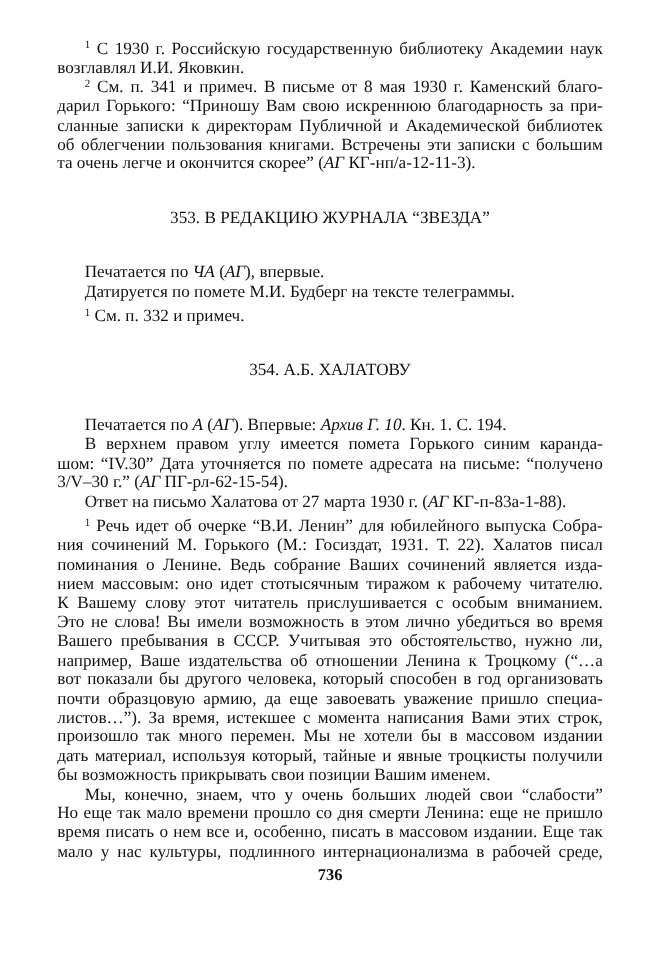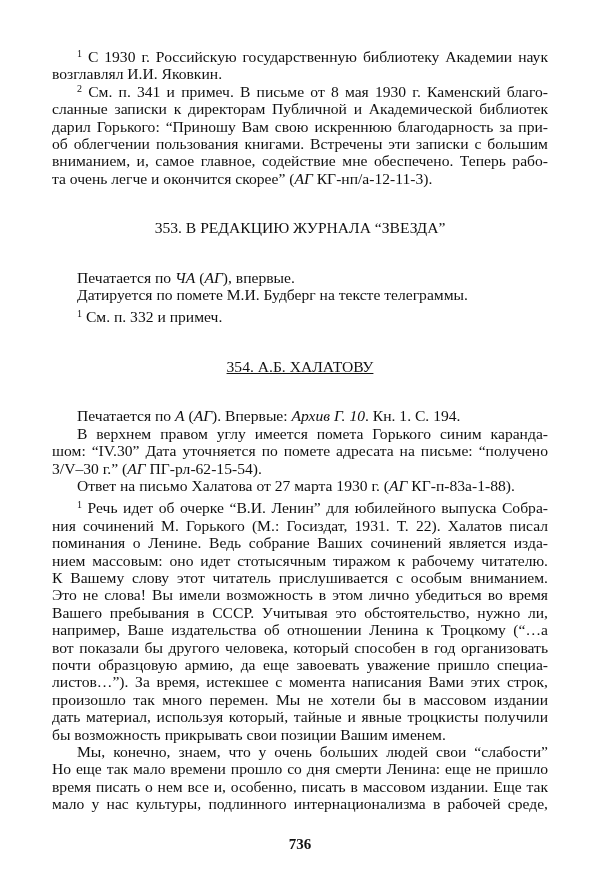--- a/index.html
+++ b/index.html
@@ -1,66 +1,65 @@
 <!DOCTYPE html>
 <html><head>
 <meta charset="utf-8">
 <style>
   html, body { margin: 0; padding: 0; background: #ffffff; }
   body { width: 600px; height: 887px; overflow: hidden; position: relative; }
   .page {
-    position: absolute; left: 52px; top: 48px; width: 496px;
+    position: absolute; left: 52px; top: 36px; width: 496px;
     font-family: "Liberation Serif", serif; font-size: 15.6px; line-height: 17.4px;
     color: #111111;
   }
   .para { margin: 0; text-align: justify; text-align-last: left; }
   .line { display: block; white-space: nowrap; text-align: justify; text-align-last: justify; }
   .line.last { text-align-last: left; }
   .indent { padding-left: 25px; }
   .sup { font-size: 10px; vertical-align: 5px; line-height: 0; }
   .heading { text-align: center; margin: 12px; }
   .gap-s { height: 5px; }
   .gap-l { height: 20px; }
   .it { font-style: italic; }
-  .pagenum { position: absolute; left: 0; top: 836px; width: 600px; text-align: center;
+  .pagenum { position: absolute; left: 0; top: 788px; width: 600px; text-align: center;
     font-family: "Liberation Serif", serif; font-weight: bold; font-size: 15px; color: #111; }
 </style>
 </head>
 <body>
 
 <div class="page">
 
   <div class="para">
     <span class="line indent"><span class="sup">1</span> <span>С 1930 г. Российскую государственную библиотеку Академии наук</span></span>
     <span class="line last">возглавлял И.И. Яковкин.</span>
   </div>
   <div class="para">
     <span class="line indent"><span class="sup">2</span> <span>См. п. 341 и примеч. В письме от 8 мая 1930 г. Каменский благо-</span></span>
+    <span class="line">дарил Горького: “Приношу Вам свою искреннюю благодарность за при-</span>
     <span class="line">сланные записки к директорам Публичной и Академической библиотек</span>
-    <span class="line">дарил Горького: “Приношу Вам свою искреннюю благодарность за при-</span>
     <span class="line">об облегчении пользования книгами. Встречены эти записки с большим</span>
-    <span class="line">вниманием, и, самое главное, содействие мне обеспечено. Теперь рабо-</span>
     <span class="line last"><span>та очень легче и окончится скорее” (</span><span class="it">АГ</span><span> КГ-нп/а-12-11-3).</span></span>
   </div>
 
   <div class="gap-l"></div>
   <h2 class="heading" style="font-size:15.6px;font-weight:normal;">353. В РЕДАКЦИЮ ЖУРНАЛА “ЗВЕЗДА”</h2>
   <div class="gap-l"></div>
 
   <div class="para">
     <span class="line last indent"><span>Печатается по </span><span class="it">ЧА</span><span> (</span><span class="it">АГ</span><span>), впервые.</span></span>
     <span class="line last indent">Датируется по помете М.И. Будберг на тексте телеграммы.</span>
   </div>
   <div class="gap-s"></div>
   <div class="para">
     <span class="line last indent"><span class="sup">1</span> <span>См. п. 332 и примеч.</span></span>
   </div>
 
   <div class="gap-l"></div>
-  <h2 class="heading" style="font-size:15.6px;font-weight:normal;text-decoration:underline;">354. А.Б. ХАЛАТОВУ</h2>
+  <h2 class="heading" style="font-size:15.6px;font-weight:normal;">354. А.Б. ХАЛАТОВУ</h2>
   <div class="gap-l"></div>
 
   <div class="para">
     <span class="line last indent"><span>Печатается по </span><span class="it">А</span><span> (</span><span class="it">АГ</span><span>). Впервые: </span><span class="it">Архив Г. 10</span><span>. Кн. 1. С. 194.</span></span>
     <span class="line indent">В верхнем правом углу имеется помета Горького синим каранда-</span>
     <span class="line">шом: “IV.30”  Дата уточняется по помете адресата на письме: “получено</span>
     <span class="line last"><span>3/V–30 г.” (</span><span class="it">АГ</span><span> ПГ-рл-62-15-54).</span></span>
     <span class="line last indent"><span>Ответ на письмо Халатова от 27 марта 1930 г. (</span><span class="it">АГ</span><span> КГ-п-83а-1-88).</span></span>
   </div>
   <div class="gap-s"></div>

